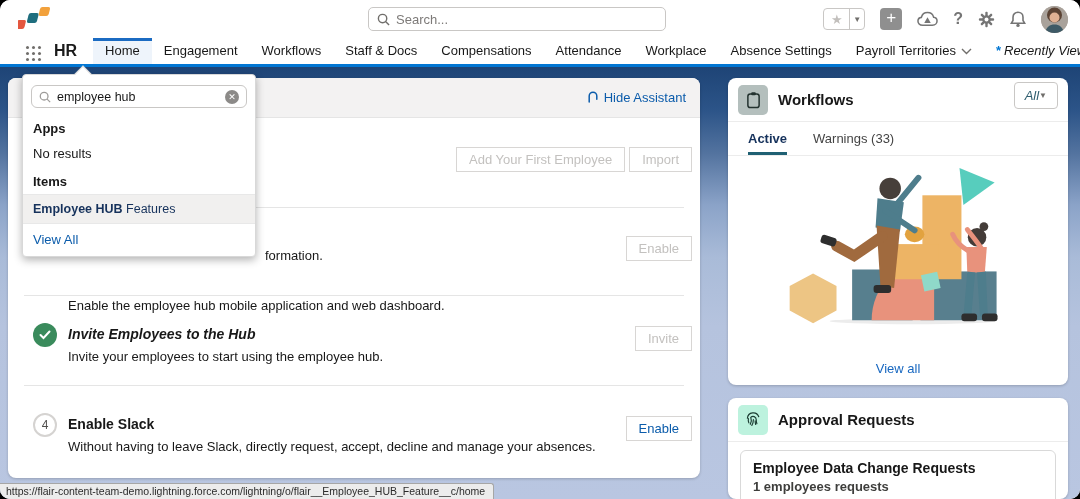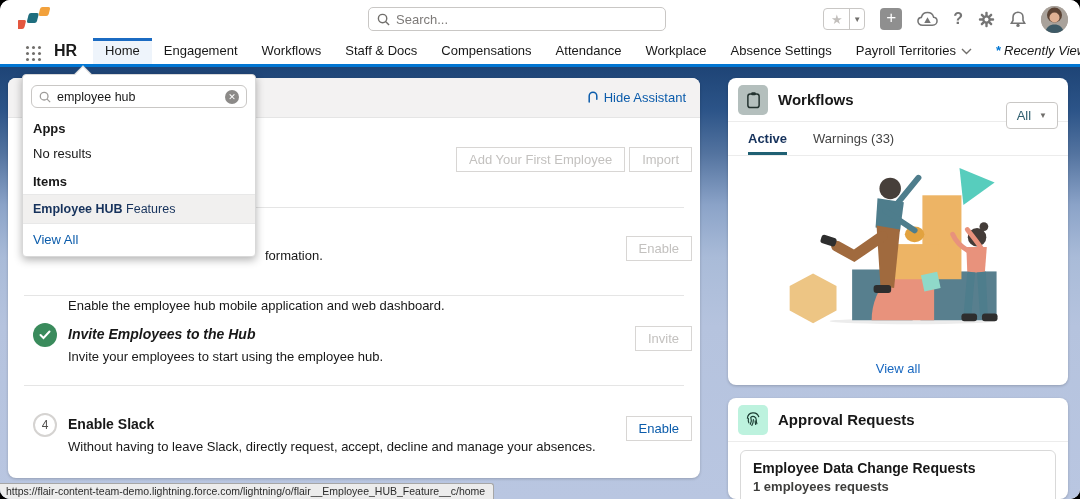--- a/index.html
+++ b/index.html
@@ -72,21 +72,21 @@
   .presult b { font-weight:bold; }
   .pviewall { font-size:13px; color:#0b5cab; padding:8px 10px 9px; cursor:pointer; }
   
   .card { position:absolute; background:#fff; border-radius:8px; box-shadow:0 1px 3px rgba(0,0,0,.2); overflow:hidden; }
   .wf-card { left:728px; top:11px; width:340px; height:307px; }
   .card-head { position:absolute; top:0; left:0; width:100%; height:44px; border-bottom:1px solid #ececec; }
   .card-ico { position:absolute; left:10px; top:7px; width:30px; height:30px; border-radius:5px; display:flex; align-items:center; justify-content:center; }
   .ico-sage { background:#b4bfbd; }
   .ico-mint { background:#bdf2de; }
   .card-title { position:absolute; left:50px; top:0; line-height:44px; font-size:15px; font-weight:bold; color:#181818; }
-  .all-btn { position:absolute; right:10px; top:24px; height:27px; padding:0 10px; border:1px solid #c9c7c5; border-radius:4px; background:#fff; display:flex; align-items:center; gap:8px; font-size:13px; color:#2e5d6e; cursor:pointer; }
+  .all-btn { position:absolute; right:10px; top:4px; height:27px; padding:0 10px; border:1px solid #c9c7c5; border-radius:4px; background:#fff; display:flex; align-items:center; gap:0; font-size:13px; color:#2e5d6e; cursor:pointer;font-style:italic; }
   .wf-tabs { position:absolute; top:44px; left:0; width:100%; height:34px; border-bottom:1px solid #ececec; display:flex; padding-left:20px; gap:26px; }
   .wf-tab { font-size:13px; color:#444; padding-top:9px; cursor:pointer; }
   .wf-tab.sel { font-weight:bold; color:#16325c; border-bottom:3px solid #1f6073; }
   .illus { position:absolute; top:84px; left:50%; transform:translateX(-50%); }
   .wf-viewall { position:absolute; top:283px; width:100%; text-align:center; font-size:13px; color:#1767c0; cursor:pointer; }
   .ap-card { left:728px; top:331px; width:340px; height:101px; }
   .ap-item { position:absolute; left:12px; top:52px; right:12px; height:60px; border:1px solid #d9d9d9; border-radius:6px; background:#fff; padding:9px 12px; cursor:pointer; }
   .ap-item-title { font-size:14px; font-weight:bold; color:#181818; }
   .ap-item-sub { font-size:13px; color:#3e3e3c; margin-top:3px;font-weight:bold; }
   

